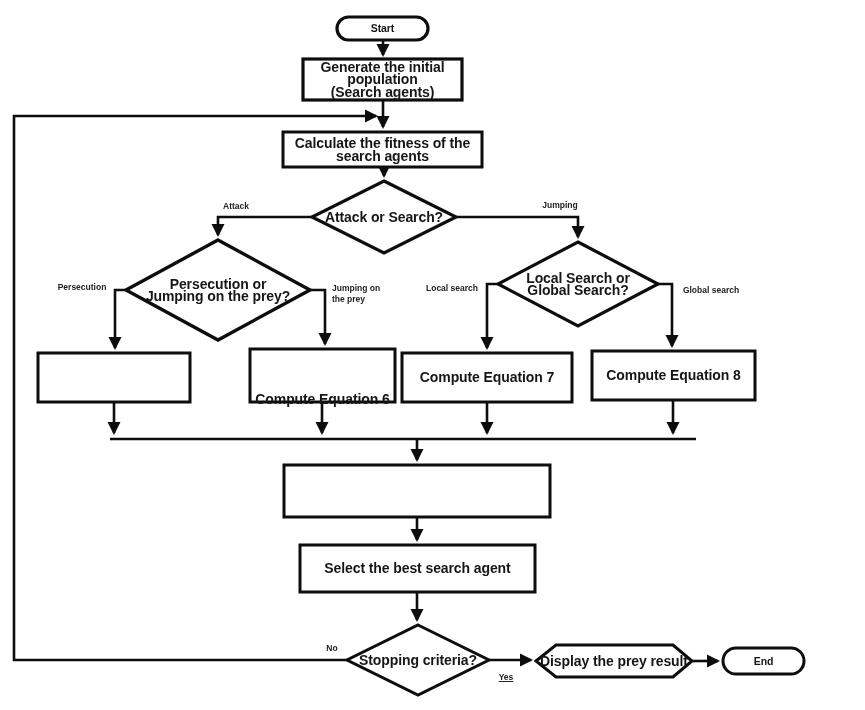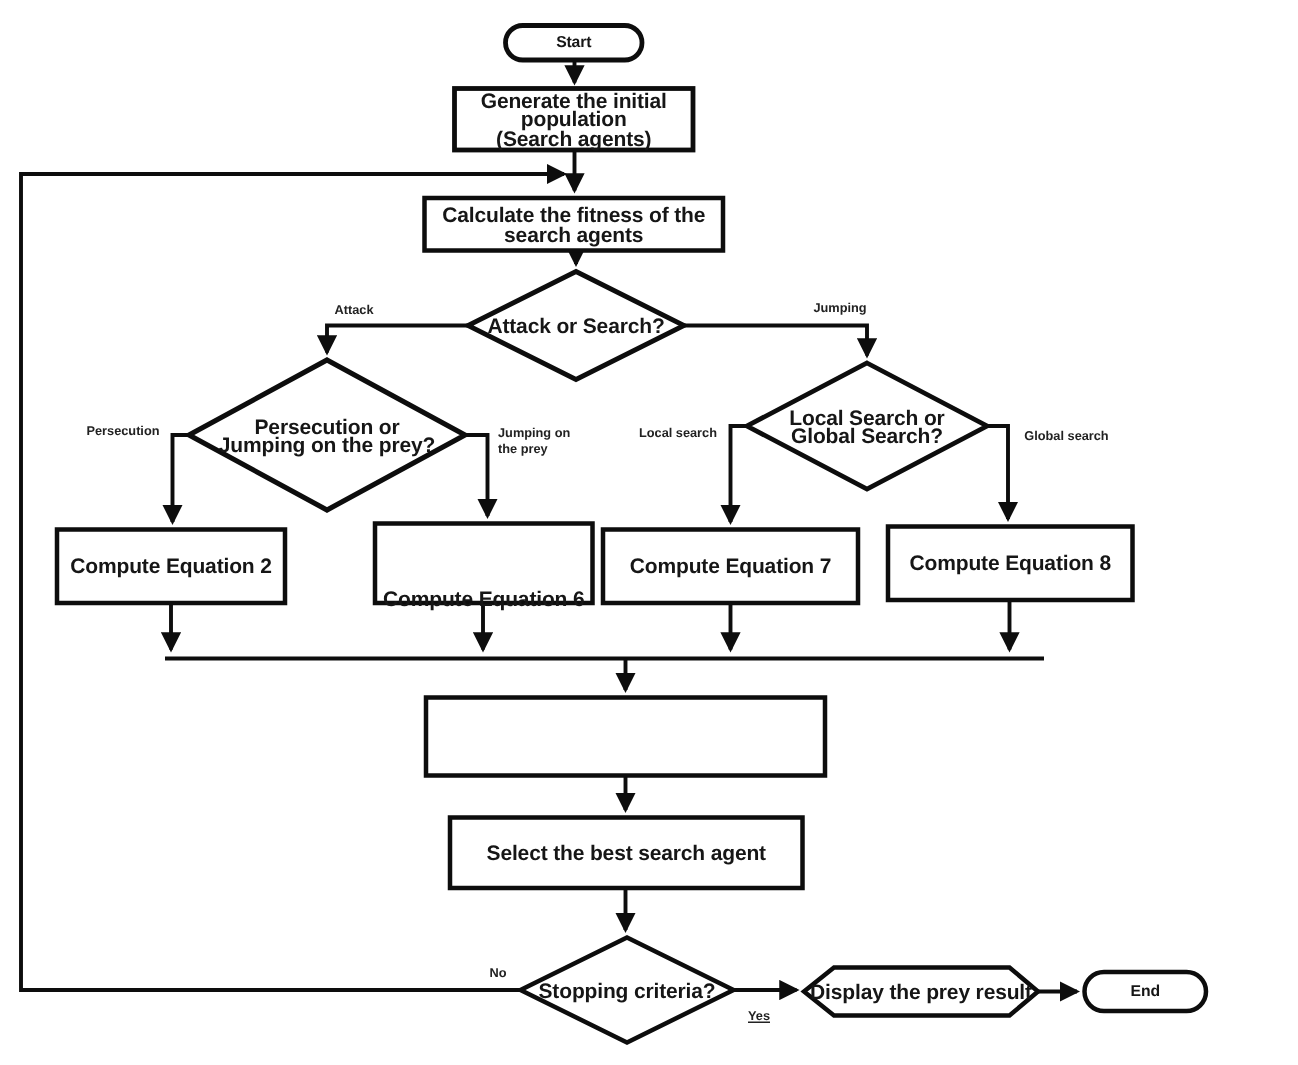--- a/index.html
+++ b/index.html
@@ -96,21 +96,20 @@
 
   <div class="lbl" style="left:312px;top:207px;width:144px;height:20px;">Attack or Search?</div>
 
   <div class="lbl" style="left:498px;top:262px;width:160px;height:44px;">
     <span class="stack">
       <span>Local Search or</span>
       <span>Global Search?</span>
     </span>
   </div>
 
-  <div class="lbl" style="left:38px;top:353px;width:152px;height:49px;">Compute Equation 2</div>
 
   <div class="lbl" style="left:250px;top:349px;width:145px;height:53px;margin-top:24px;">Compute Equation 6</div>
 
   <div class="lbl" style="left:402px;top:353px;width:170px;height:49px;">Compute Equation 7</div>
 
   <div class="lbl" style="left:592px;top:351px;width:163px;height:49px;">Compute Equation 8</div>
 
 
   <div class="lbl" style="left:300px;top:545px;width:235px;height:47px;">Select the best search agent</div>
 

